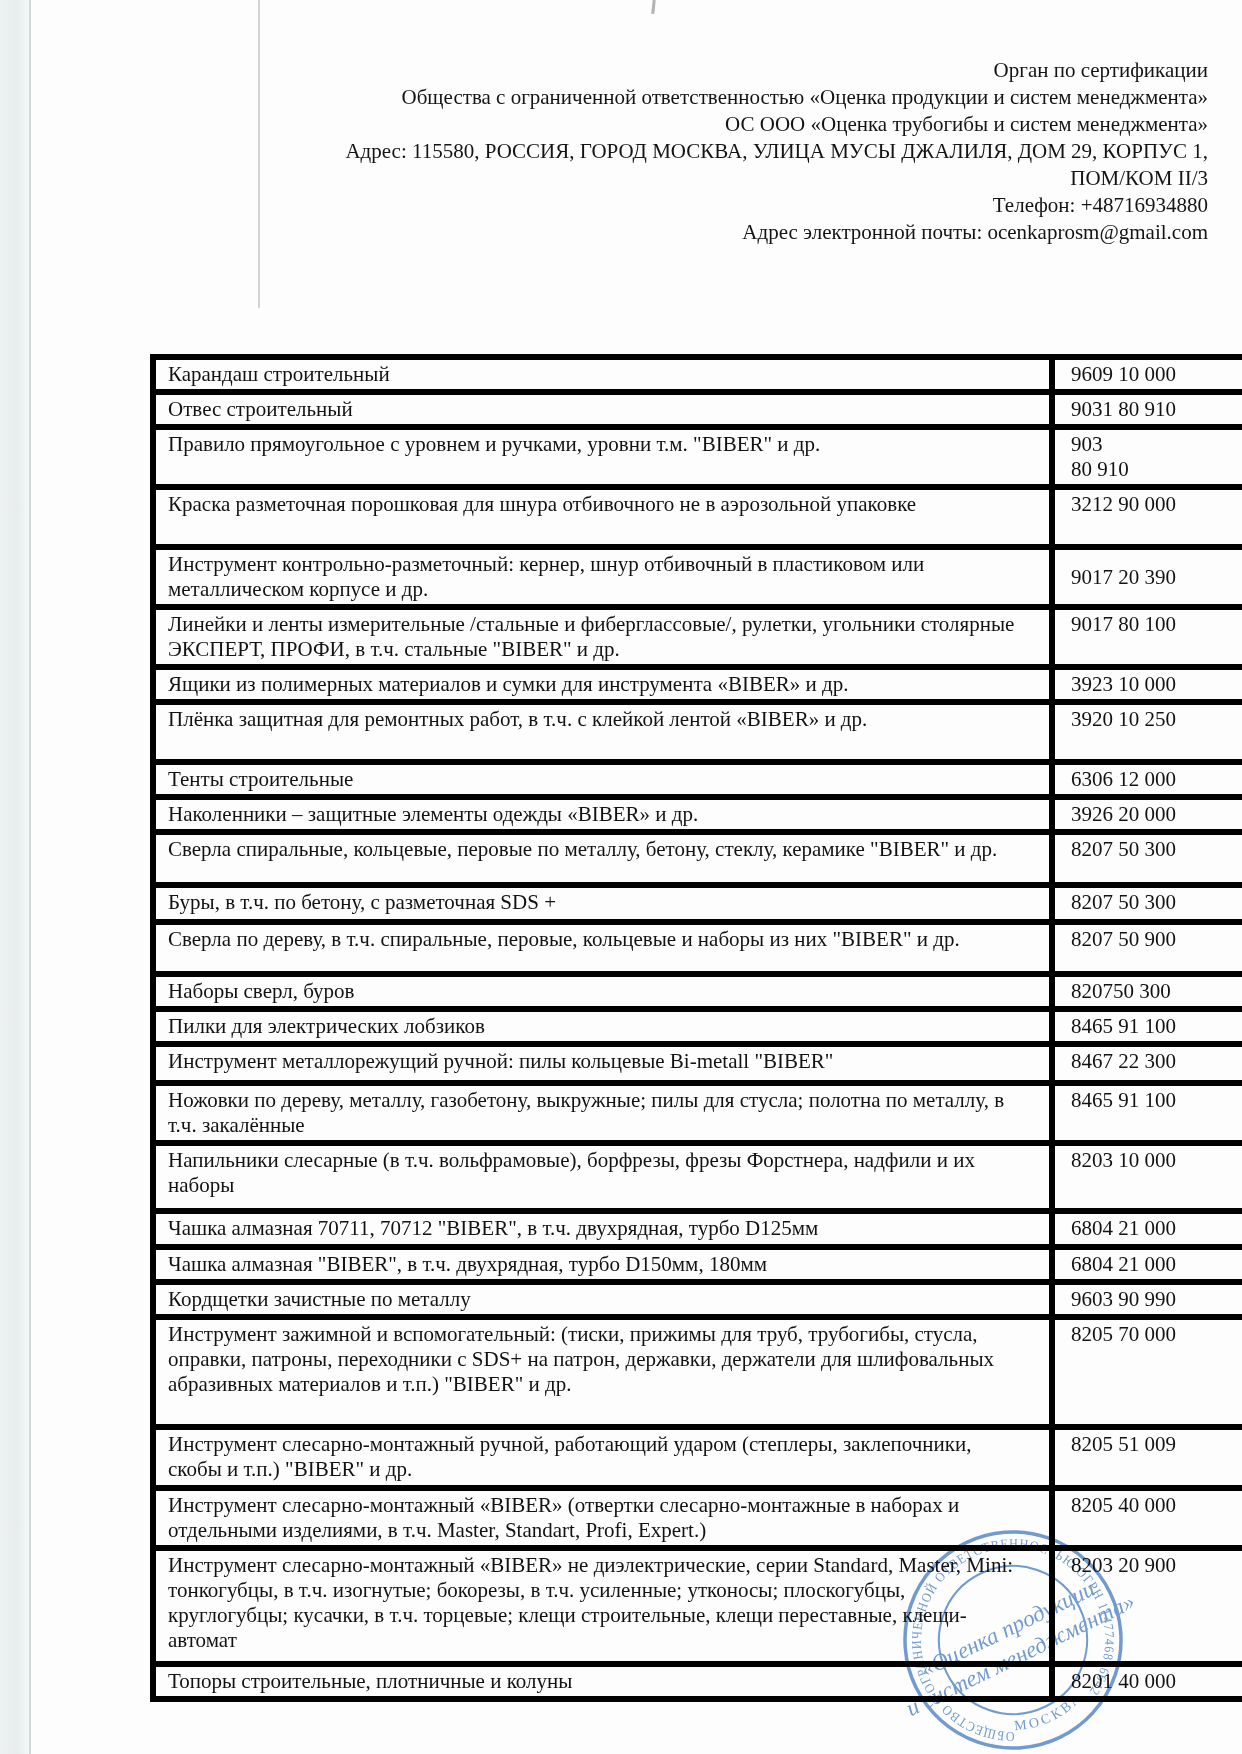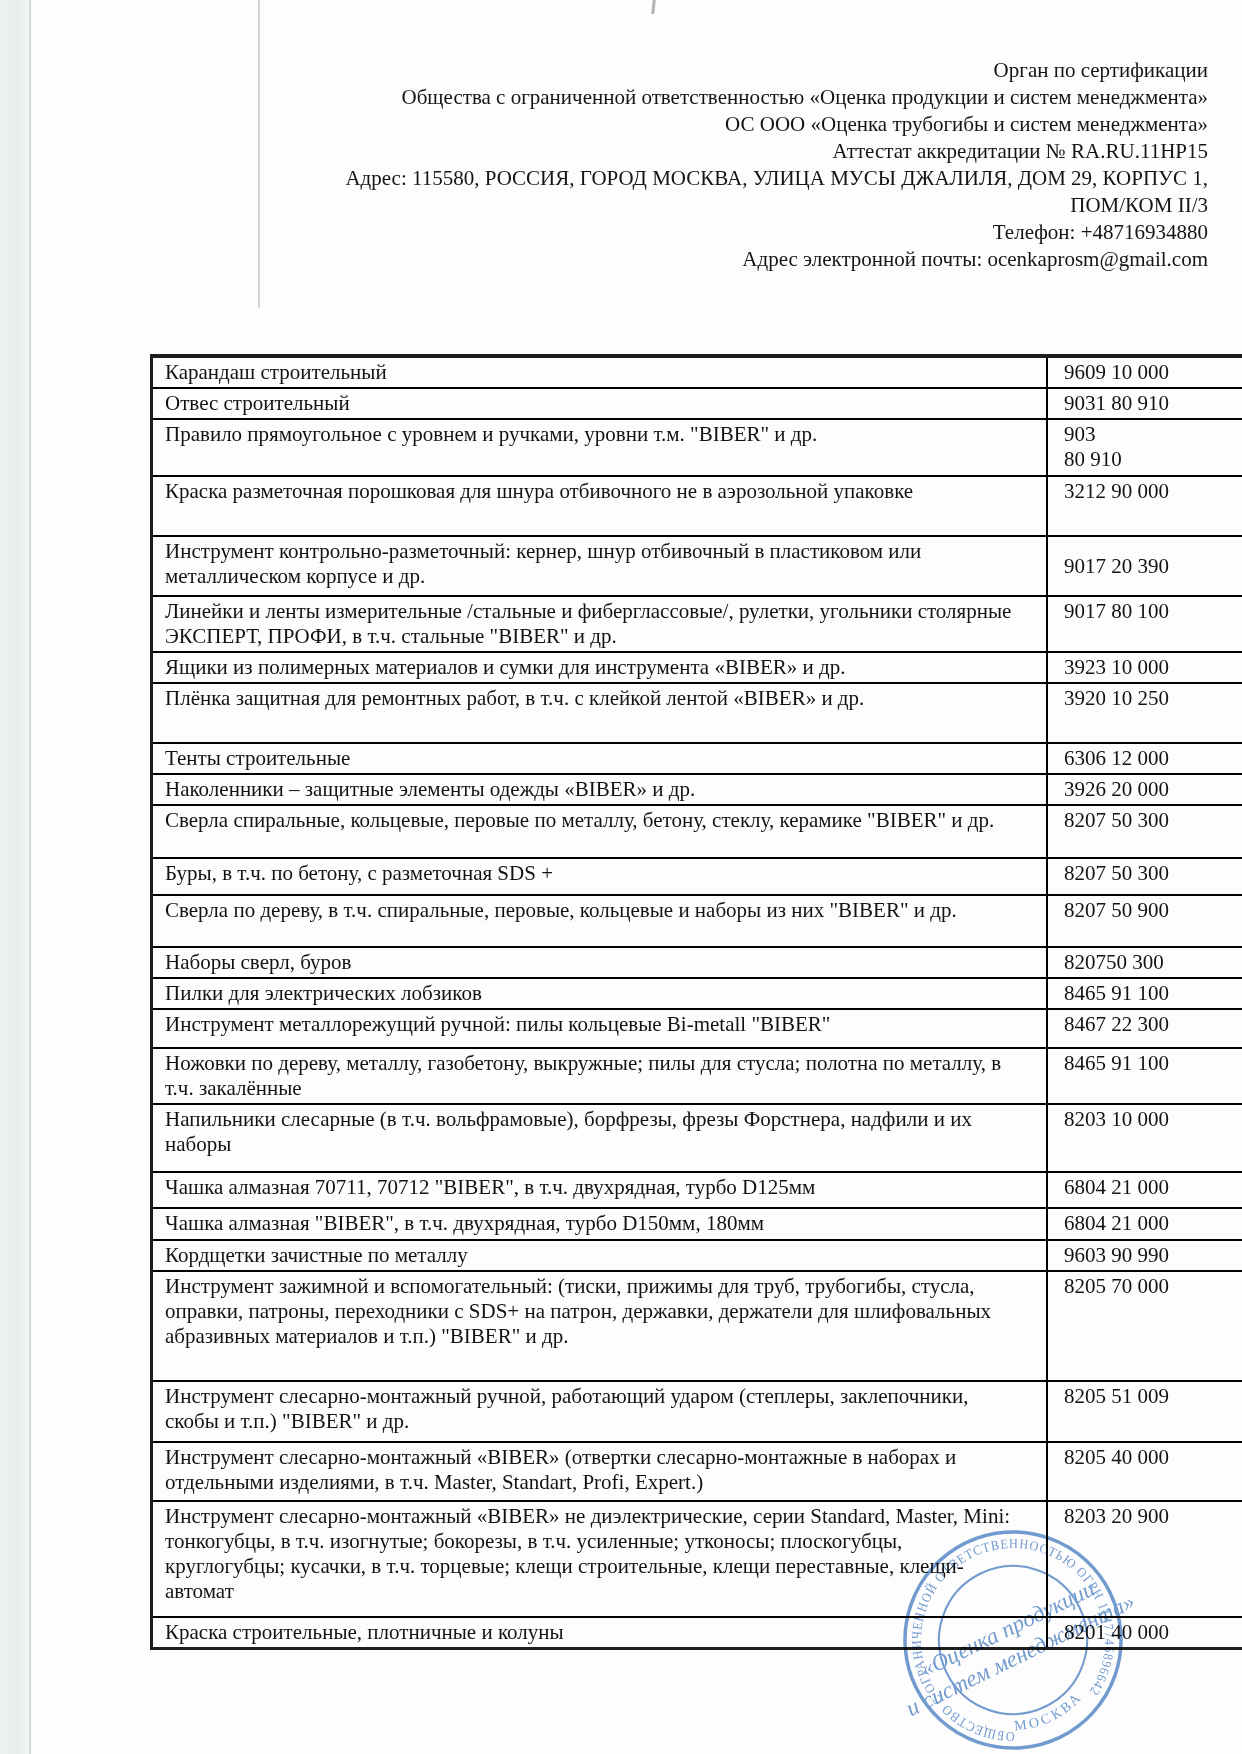--- a/index.html
+++ b/index.html
@@ -31,21 +31,21 @@
   table.products{
     position:absolute;left:150px;top:354px;
     width:1062px;
     border-collapse:collapse;
     table-layout:fixed;
     font-size:21px;line-height:25px;
     color:#121212;
   }
   table.products{border:3px solid #1d1d1d;border-top-width:4px;}
   table.products td{
-    border:2px solid #000000;
+    border:6px solid #000000;
     vertical-align:top;
     overflow:hidden;
   }
   td.c-name{width:855px;padding:2px 26px 2px 12px;}
   td.c-code{width:207px;padding:2px 6px 2px 16px;white-space:pre-line;}
   td.c-code.mid{vertical-align:middle;}
 
   
   .stamp{
     position:absolute;left:878px;top:1505px;
@@ -65,21 +65,20 @@
 
   <div class="left-band"></div>
   <div class="left-edge-line"></div>
   <div class="fold-line"></div>
   <div class="top-mark"></div>
 
   <div class="header">
     <div class="hline">Орган по сертификации</div>
     <div class="hline">Общества с ограниченной ответственностью «Оценка продукции и систем менеджмента»</div>
     <div class="hline">ОС ООО «Оценка трубогибы и систем менеджмента»</div>
-    <div class="hline">Аттестат аккредитации № RA.RU.11НР15</div>
     <div class="hline">Адрес: 115580, РОССИЯ, ГОРОД МОСКВА, УЛИЦА МУСЫ ДЖАЛИЛЯ, ДОМ 29, КОРПУС 1,</div>
     <div class="hline">ПОМ/КОМ II/3</div>
     <div class="hline">Телефон: +48716934880</div>
     <div class="hline">Адрес электронной почты: ocenkaprosm@gmail.com</div>
   </div>
 
   <table class="products">
     <tbody id="rows-body">
         <tr style="height: 29px;">
       <td class="c-name">Карандаш строительный</td>
@@ -176,21 +175,21 @@
     </tr>
         <tr style="height: 59px;">
       <td class="c-name">Инструмент слесарно-монтажный «BIBER» (отвертки слесарно-монтажные в наборах и отдельными изделиями, в т.ч. Master, Standart, Profi, Expert.)</td>
       <td class="c-code">8205 40 000</td>
     </tr>
         <tr style="height: 116px;">
       <td class="c-name">Инструмент слесарно-монтажный «BIBER» не диэлектрические, серии Standard, Master, Mini: тонкогубцы, в т.ч. изогнутые; бокорезы, в т.ч. усиленные; утконосы; плоскогубцы, круглогубцы; кусачки, в т.ч. торцевые; клещи строительные, клещи переставные, клещи-автомат</td>
       <td class="c-code">8203 20 900</td>
     </tr>
         <tr style="height: 30px;">
-      <td class="c-name">Краска строительные, плотничные и колуны</td>
+      <td class="c-name">Топоры строительные, плотничные и колуны</td>
       <td class="c-code">8201 40 000</td>
     </tr>
       </tbody>
   </table>
 
   <svg class="stamp" width="270" height="250" viewBox="-135 -135 270 250">
     <g transform="rotate(-26)">
       <circle r="108" fill="none" stroke="#4f83c5" stroke-width="3.5"></circle>
       <circle r="74" fill="none" stroke="#4f83c5" stroke-width="2"></circle>
       <defs>

